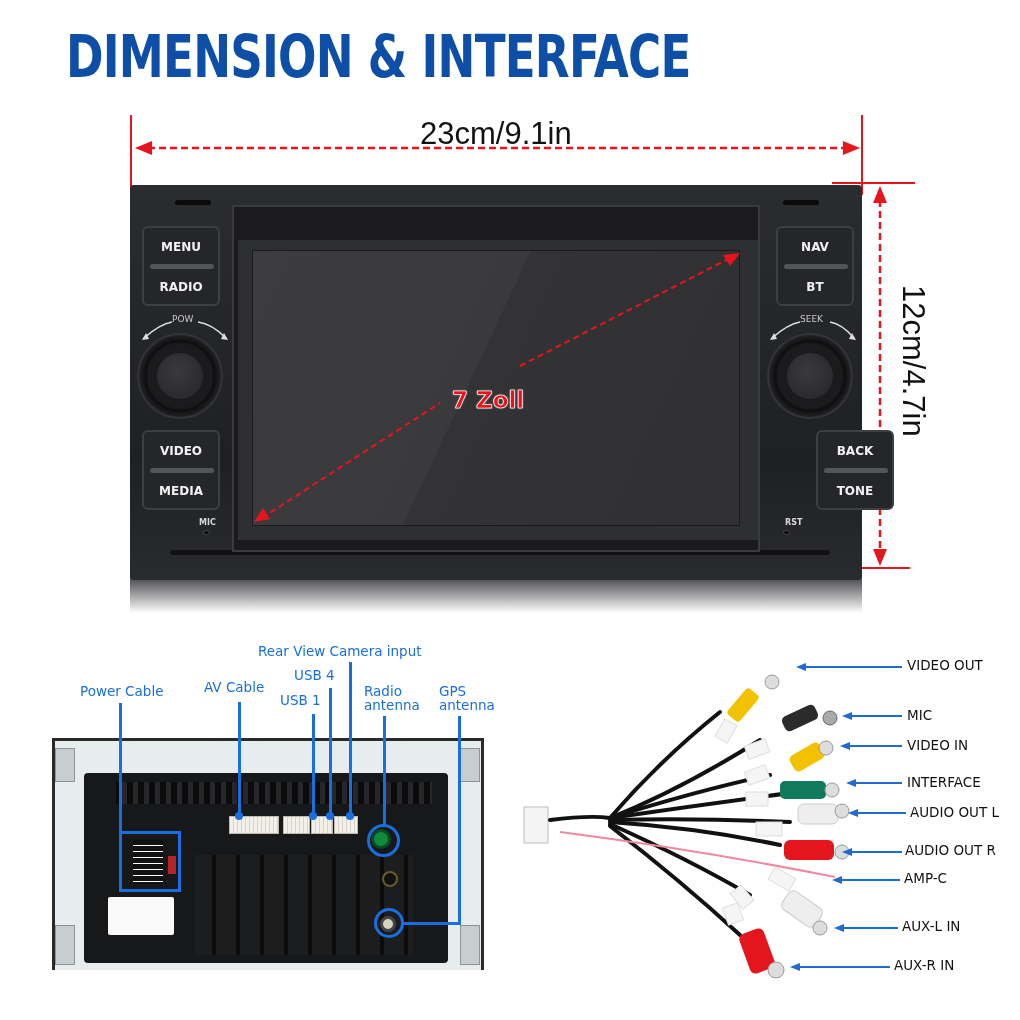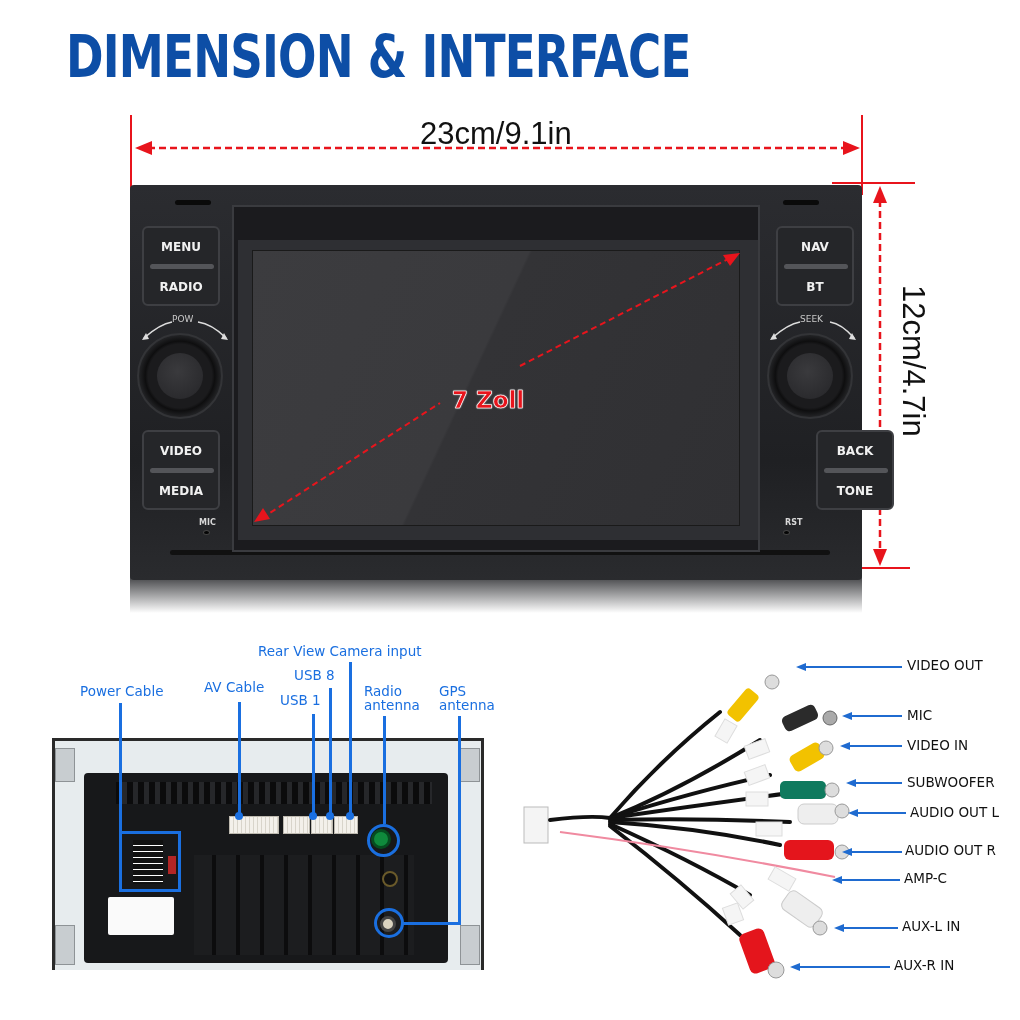--- a/index.html
+++ b/index.html
@@ -212,21 +212,21 @@
   <div class="btn top">BACK</div>
   <div class="btn-divider"></div>
   <div class="btn bottom">TONE</div>
 </div>
 <div class="small-label" style="left:777px;top:518px;padding-left:8px;">RST</div>
 <div class="hole" style="left:783px;top:530px;"></div>
 
 <div class="callout" style="left:80px;top:684px;">Power Cable</div>
 <div class="callout" style="left:204px;top:680px;">AV Cable</div>
 <div class="callout" style="left:280px;top:693px;">USB 1</div>
-<div class="callout" style="left:294px;top:668px;">USB 8</div>
+<div class="callout" style="left:294px;top:668px;">USB 4</div>
 <div class="callout" style="left:258px;top:644px;">Rear View Camera input</div>
 <div class="callout" style="left:364px;top:684px;">
   <div>Radio</div>
   <div>antenna</div>
 </div>
 <div class="callout" style="left:439px;top:684px;">
   <div>GPS</div>
   <div>antenna</div>
 </div>
 
@@ -321,21 +321,21 @@
   <div class="arrow-line" style="left:850px;top:715px;width:52px;"></div>
   <div class="arrow-head" style="left:842px;top:712px;"></div>
   <div class="harness-label" style="left:907px;top:707px;">MIC</div>
 
   <div class="arrow-line" style="left:848px;top:745px;width:54px;"></div>
   <div class="arrow-head" style="left:840px;top:742px;"></div>
   <div class="harness-label" style="left:907px;top:737px;">VIDEO IN</div>
 
   <div class="arrow-line" style="left:854px;top:782px;width:48px;"></div>
   <div class="arrow-head" style="left:846px;top:779px;"></div>
-  <div class="harness-label" style="left:907px;top:774px;">SUBWOOFER</div>
+  <div class="harness-label" style="left:907px;top:774px;">INTERFACE</div>
 
   <div class="arrow-line" style="left:856px;top:812px;width:50px;"></div>
   <div class="arrow-head" style="left:848px;top:809px;"></div>
   <div class="harness-label" style="left:910px;top:804px;">AUDIO OUT L</div>
 
   <div class="arrow-line" style="left:850px;top:851px;width:52px;"></div>
   <div class="arrow-head" style="left:842px;top:848px;"></div>
   <div class="harness-label" style="left:905px;top:842px;">AUDIO OUT R</div>
 
   <div class="arrow-line" style="left:840px;top:879px;width:60px;"></div>

